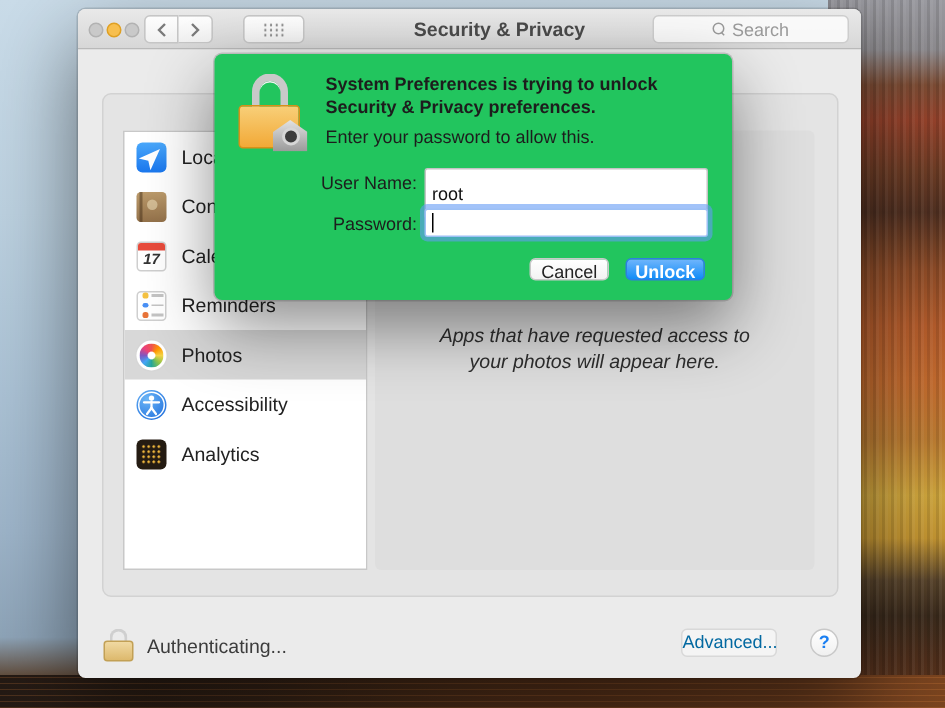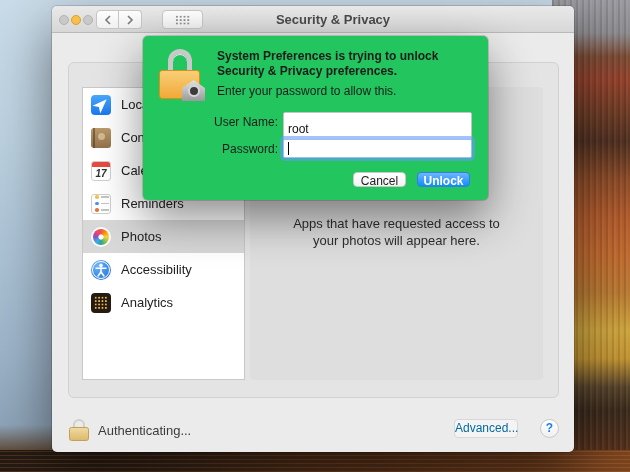--- a/index.html
+++ b/index.html
@@ -80,21 +80,21 @@
       conic-gradient(#ef5350,#ff9800,#f5d445,#8bc34a,#26a69a,#42a5f5,#7e57c2,#ec407a,#ef5350); }
   .icon-accessibility { background:radial-gradient(circle at 35% 30%,#6cb6f7,#1565d8); border-radius:50%; }
   .icon-accessibility::before { content:""; position:absolute; inset:1px; border:1.3px solid #fff; border-radius:50%; }
   .icon-analytics { background:#241b12; border-radius:4px; }
   .icon-analytics::before { content:""; position:absolute; inset:3px;
     background-image:radial-gradient(circle,#f0b73c 0.8px, rgba(0,0,0,0) 1px); background-size:3.4px 3.4px; }
 
   .detail { position:absolute; left:181px; top:24px; width:293px; height:293px;
     background:#dedede; border-radius:4px; }
   .empty-msg { position:absolute; left:0; top:128px; width:100%; display:flex; justify-content:center; }
-  .empty-msg span { width:220px; text-align:center; font-size:13px; line-height:17px; color:#2e2e2e; }
+  .empty-msg span { width:220px; text-align:center; font-size:13px; line-height:17px; color:#2e2e2e;font-style:italic; }
 
   
   .flock { position:absolute; left:17px; top:413px; width:20px; height:22px; }
   .flock .shackle { position:absolute; left:4px; top:0; width:12px; height:11px;
     border:2.5px solid #cfcfcf; border-bottom:none; border-radius:7px 7px 0 0; }
   .flock .body { position:absolute; left:0; bottom:0; width:20px; height:14px;
     background:linear-gradient(180deg,#f0d9a2,#ddb96d); border:1px solid #c2a055; border-radius:2.5px; }
   .fstatus { position:absolute; left:46px; top:417px; font-size:13px; color:#3c3c3c; }
   .advbtn { position:absolute; left:402px; top:413px; width:64px; height:19px;
     background:#f4f4f4; border:1px solid #d8d8d8; border-radius:4px;
@@ -158,20 +158,24 @@
       <span class="navbtn fwd">
         <svg width="8" height="10" viewBox="0 0 8 10">
             <polyline points="2,1 6,5 2,9" fill="none" stroke="#7a7a7a" stroke-width="1.6"></polyline>
           </svg>
       </span>
     </span>
     <span class="gridbtn">
       <span class="griddots"></span>
     </span>
     <div class="wintitle">Security &amp; Privacy</div>
+    <div class="search">
+      <span class="mag"></span>
+      <span>Search</span>
+    </div>
   </div>
 
   <div class="tabbox">
     <div class="sidebar">
       <div class="row">
         <span class="sicon icon-location">
           <svg width="20" height="20" viewBox="0 0 20 20">
               <polygon points="10,2 15.5,16.5 10,13 4.5,16.5" transform="rotate(45 10 10)" fill="#fff"></polygon>
             </svg>
         </span>

